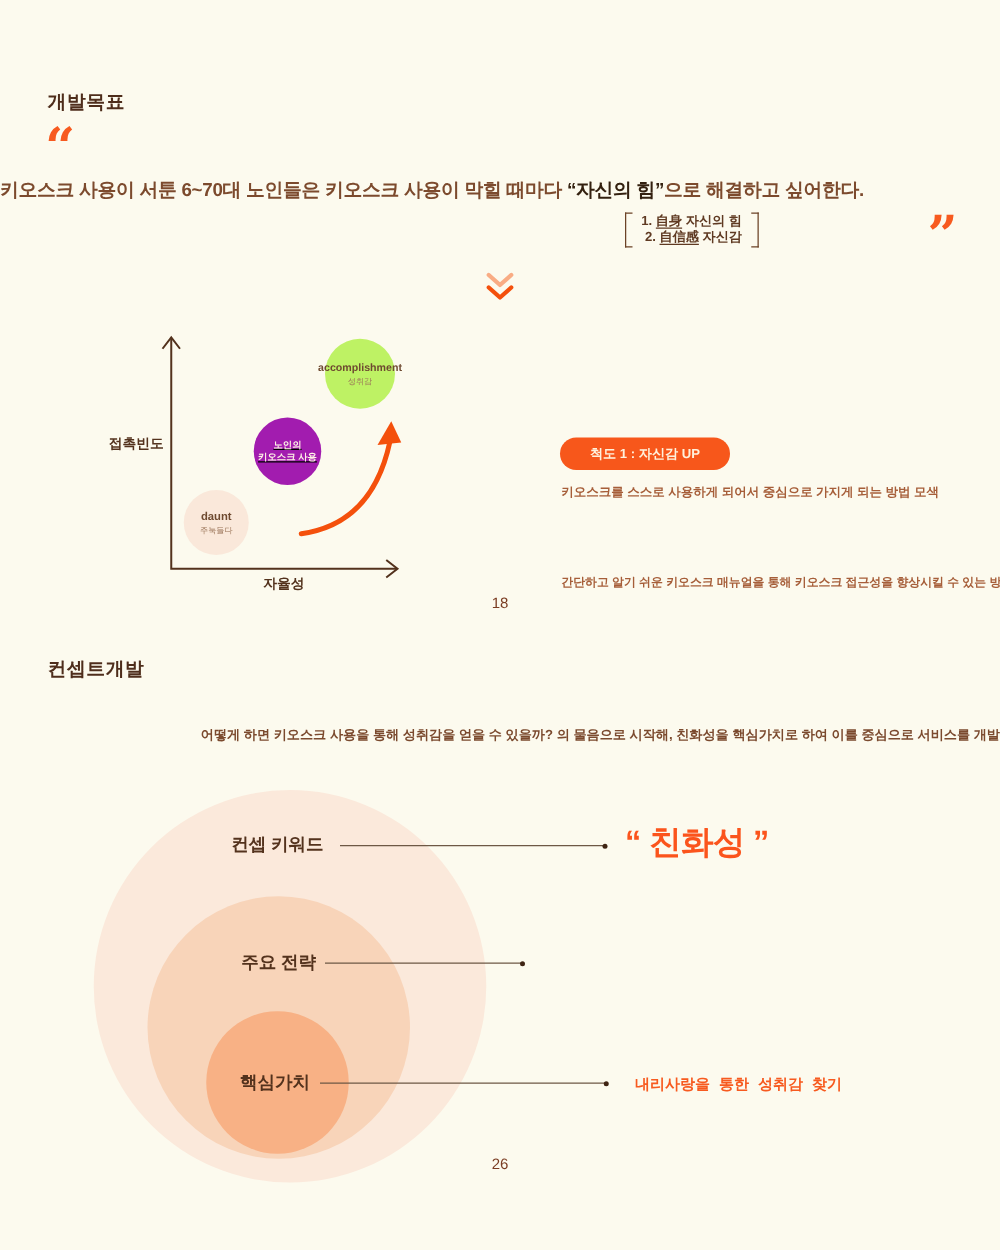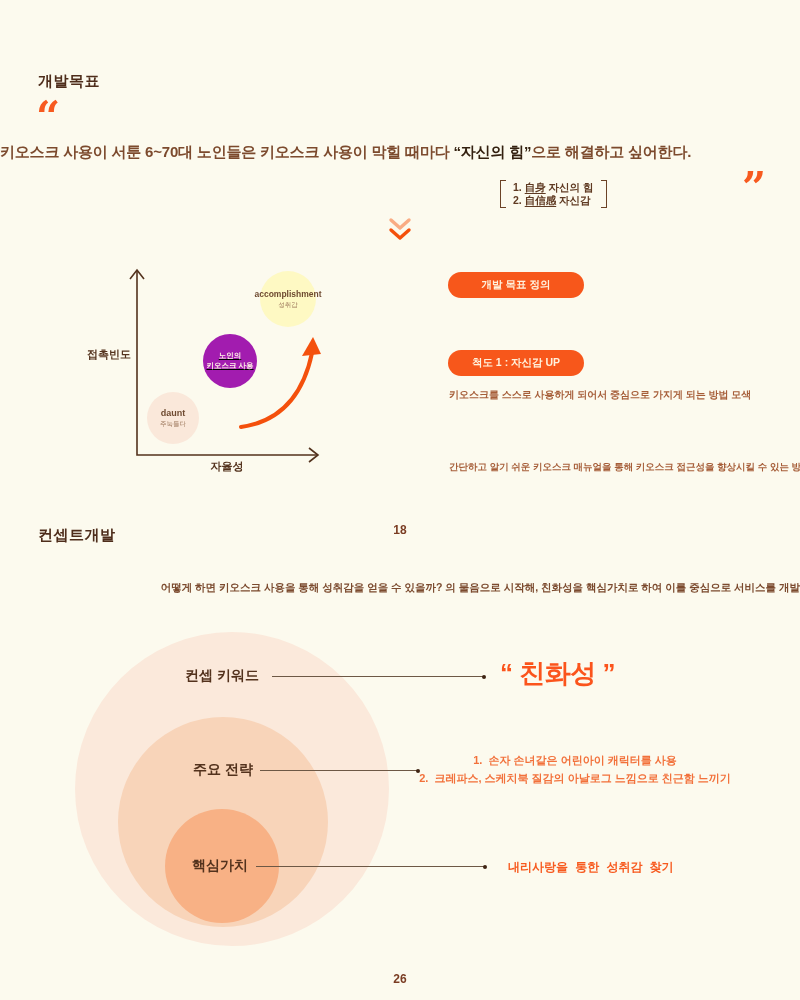--- a/index.html
+++ b/index.html
@@ -29,22 +29,22 @@
 
   
   .quote-line{
     left:0;right:0;top:143px;text-align:left;
     font-size:15px;color:#7C4A2D;font-weight:600;letter-spacing:-0.2px;
   }
   .quote-line .emph{font-weight:800;color:#33200F;}
 
   
   .footnote{
-    left:500px;top:180px;display:flex;align-items:stretch;
-    color:#5F3A22;font-size:10.5px;font-weight:600;line-height:13px;
+    left:500px;top:170px;display:flex;align-items:stretch;
+    color:#5F3A22;font-size:10.5px;font-weight:600;line-height:13px;text-align:right;
   }
   .bracket{width:5px;}
   .bracket.l{border-left:1.3px solid #6B4226;border-top:1.3px solid #6B4226;border-bottom:1.3px solid #6B4226;}
   .bracket.r{border-right:1.3px solid #6B4226;border-top:1.3px solid #6B4226;border-bottom:1.3px solid #6B4226;}
   .footnote .lines{padding:1px 7px;}
   .footnote .hanja{font-weight:800;text-decoration:underline;text-underline-offset:2px;}
 
   
   .chart{left:85px;top:255px;width:250px;height:228px;}
   .chart svg{position:absolute;left:0;top:0;}
@@ -70,21 +70,21 @@
   }
   .para{
     left:449px;width:330px;
     font-size:10px;font-weight:600;color:#A65E39;line-height:1.65;
     white-space:pre-line;
   }
   .para.nowrap{white-space:nowrap;font-size:9.5px;}
 
   .page-num{
     left:385px;width:30px;text-align:center;
-    font-size:12px;font-weight:700;color:#7A3C22;margin-top:48px;
+    font-size:12px;font-weight:400;color:#7A3C22;
   }
 
   
   .subtitle{
     left:0;right:0;top:581px;text-align:right;
     font-size:10.5px;font-weight:700;color:#7B4A2E;
   }
   .ring{position:absolute;border-radius:50%;}
   .ring-label{
     position:absolute;font-size:14px;font-weight:800;color:#53321D;white-space:nowrap;
@@ -151,27 +151,26 @@
     <div class="axis-label" style="left:110px;top:204px;width:64px;text-align:center;">자율성</div>
 
     <div class="bubble light" style="left:62px;top:137px;width:52px;height:52px;">
       <div class="b-label">daunt</div>
       <div class="b-sub">주눅들다</div>
     </div>
     <div class="bubble solid" style="left:118px;top:79px;width:54px;height:54px;">
       <div class="b-label">노인의</div>
       <div class="b-label">키오스크 사용</div>
     </div>
-    <div class="bubble light" style="left:175px;top:16px;width:56px;height:56px;background:#fef9c3;">
+    <div class="bubble light" style="left:175px;top:16px;width:56px;height:56px;background:#bef264;">
       <div class="b-label" style="font-size:8.5px;">accomplishment</div>
       <div class="b-sub">성취감</div>
     </div>
   </div>
 
-  <div class="abs pill" style="top:272px;">개발 목표 정의</div>
 
   <div class="abs pill" style="top:350px;">척도 1 : 자신감 UP</div>
   <div class="abs para" style="top:387px;">키오스크를 스스로 사용하게 되어서 중심으로 가지게 되는 방법 모색</div>
 
   <div class="abs para nowrap" style="top:459px;">간단하고 알기 쉬운 키오스크 매뉴얼을 통해 키오스크 접근성을 향상시킬 수 있는 방법 모색</div>
 
   <div class="abs page-num" style="top:475px;">18</div>
 
   <div class="abs sec-title" style="left:38px;top:526px;">컨셉트개발</div>
 
@@ -183,19 +182,17 @@
 
   <div class="ring-label" style="left:185px;top:667px;">컨셉 키워드</div>
   <div class="ring-label" style="left:193px;top:761px;">주요 전략</div>
   <div class="ring-label" style="left:192px;top:857px;">핵심가치</div>
 
   <div class="connector" style="left:272px;top:676px;width:212px;"></div>
   <div class="connector" style="left:260px;top:770px;width:158px;"></div>
   <div class="connector" style="left:256px;top:866px;width:229px;"></div>
 
   <div class="abs concept-keyword">“ 친화성 ”</div>
-  <div class="abs strategy-value">1.  손자 손녀같은 어린아이 캐릭터를 사용
-2.  크레파스, 스케치북 질감의 아날로그 느낌으로 친근함 느끼기</div>
   <div class="abs core-value">내리사랑을 통한 성취감 찾기</div>
 
   <div class="abs page-num" style="top:924px;">26</div>
 
 </div>
 
 </body></html>

